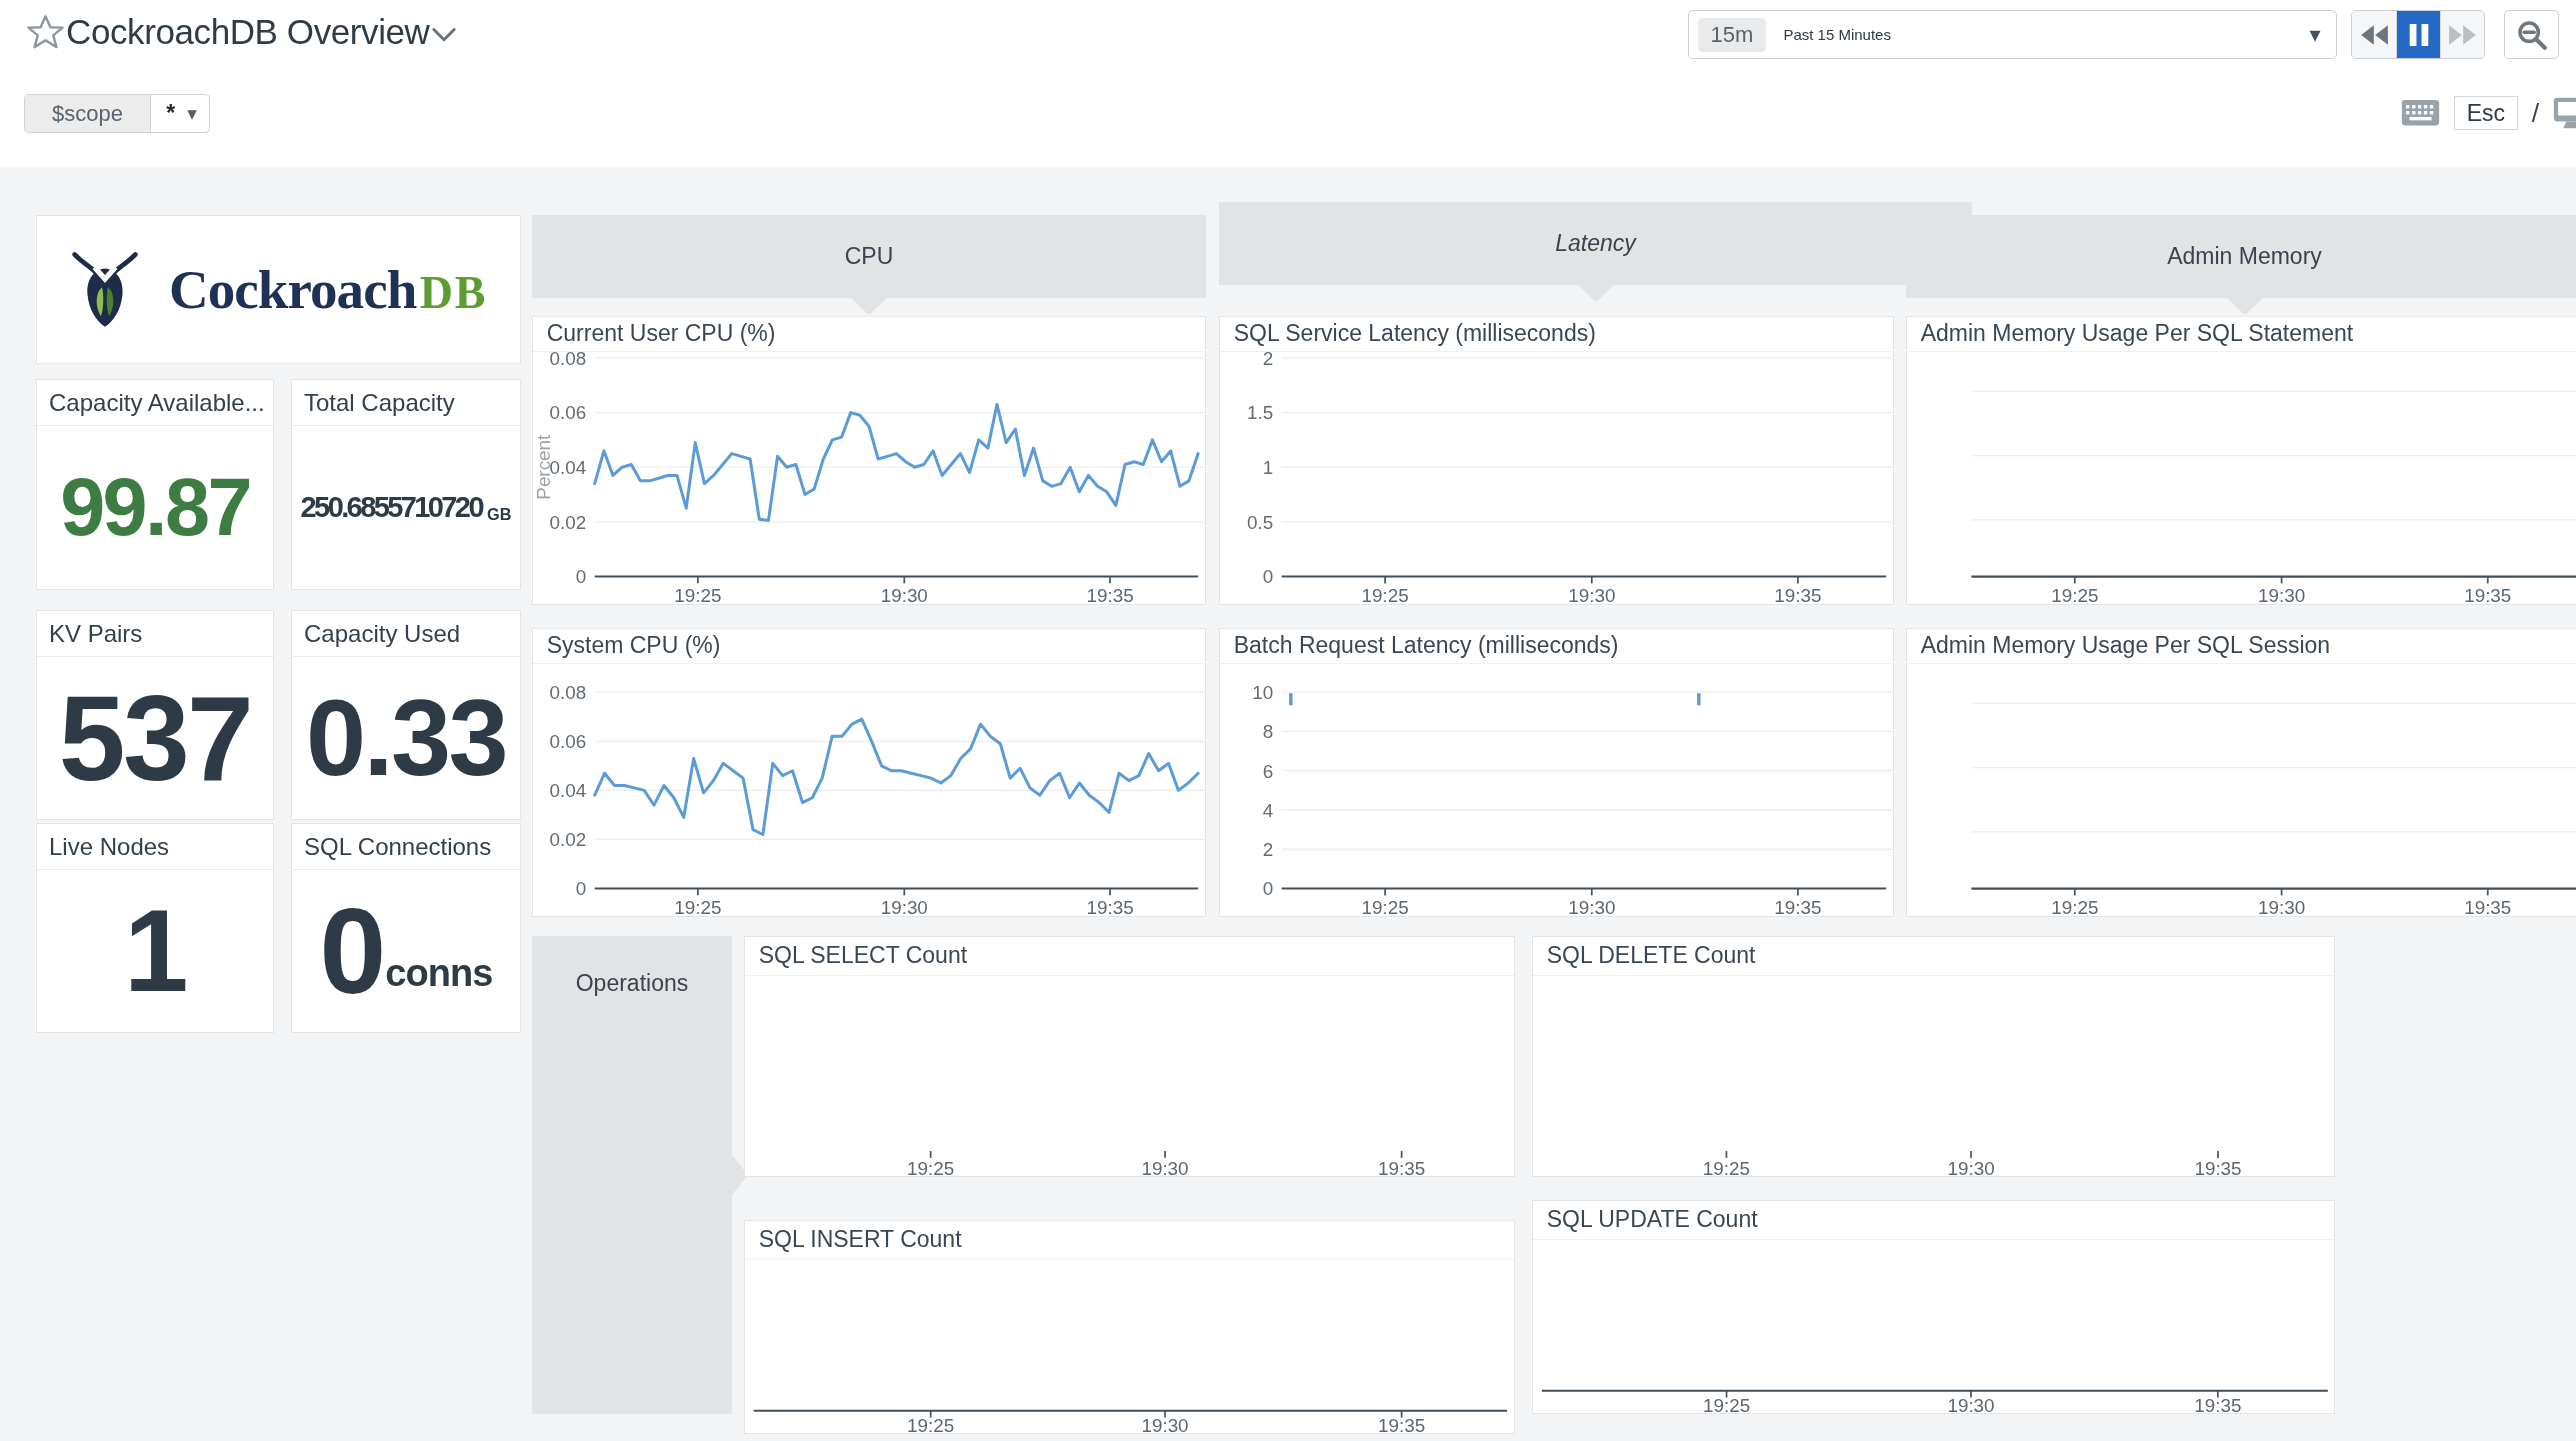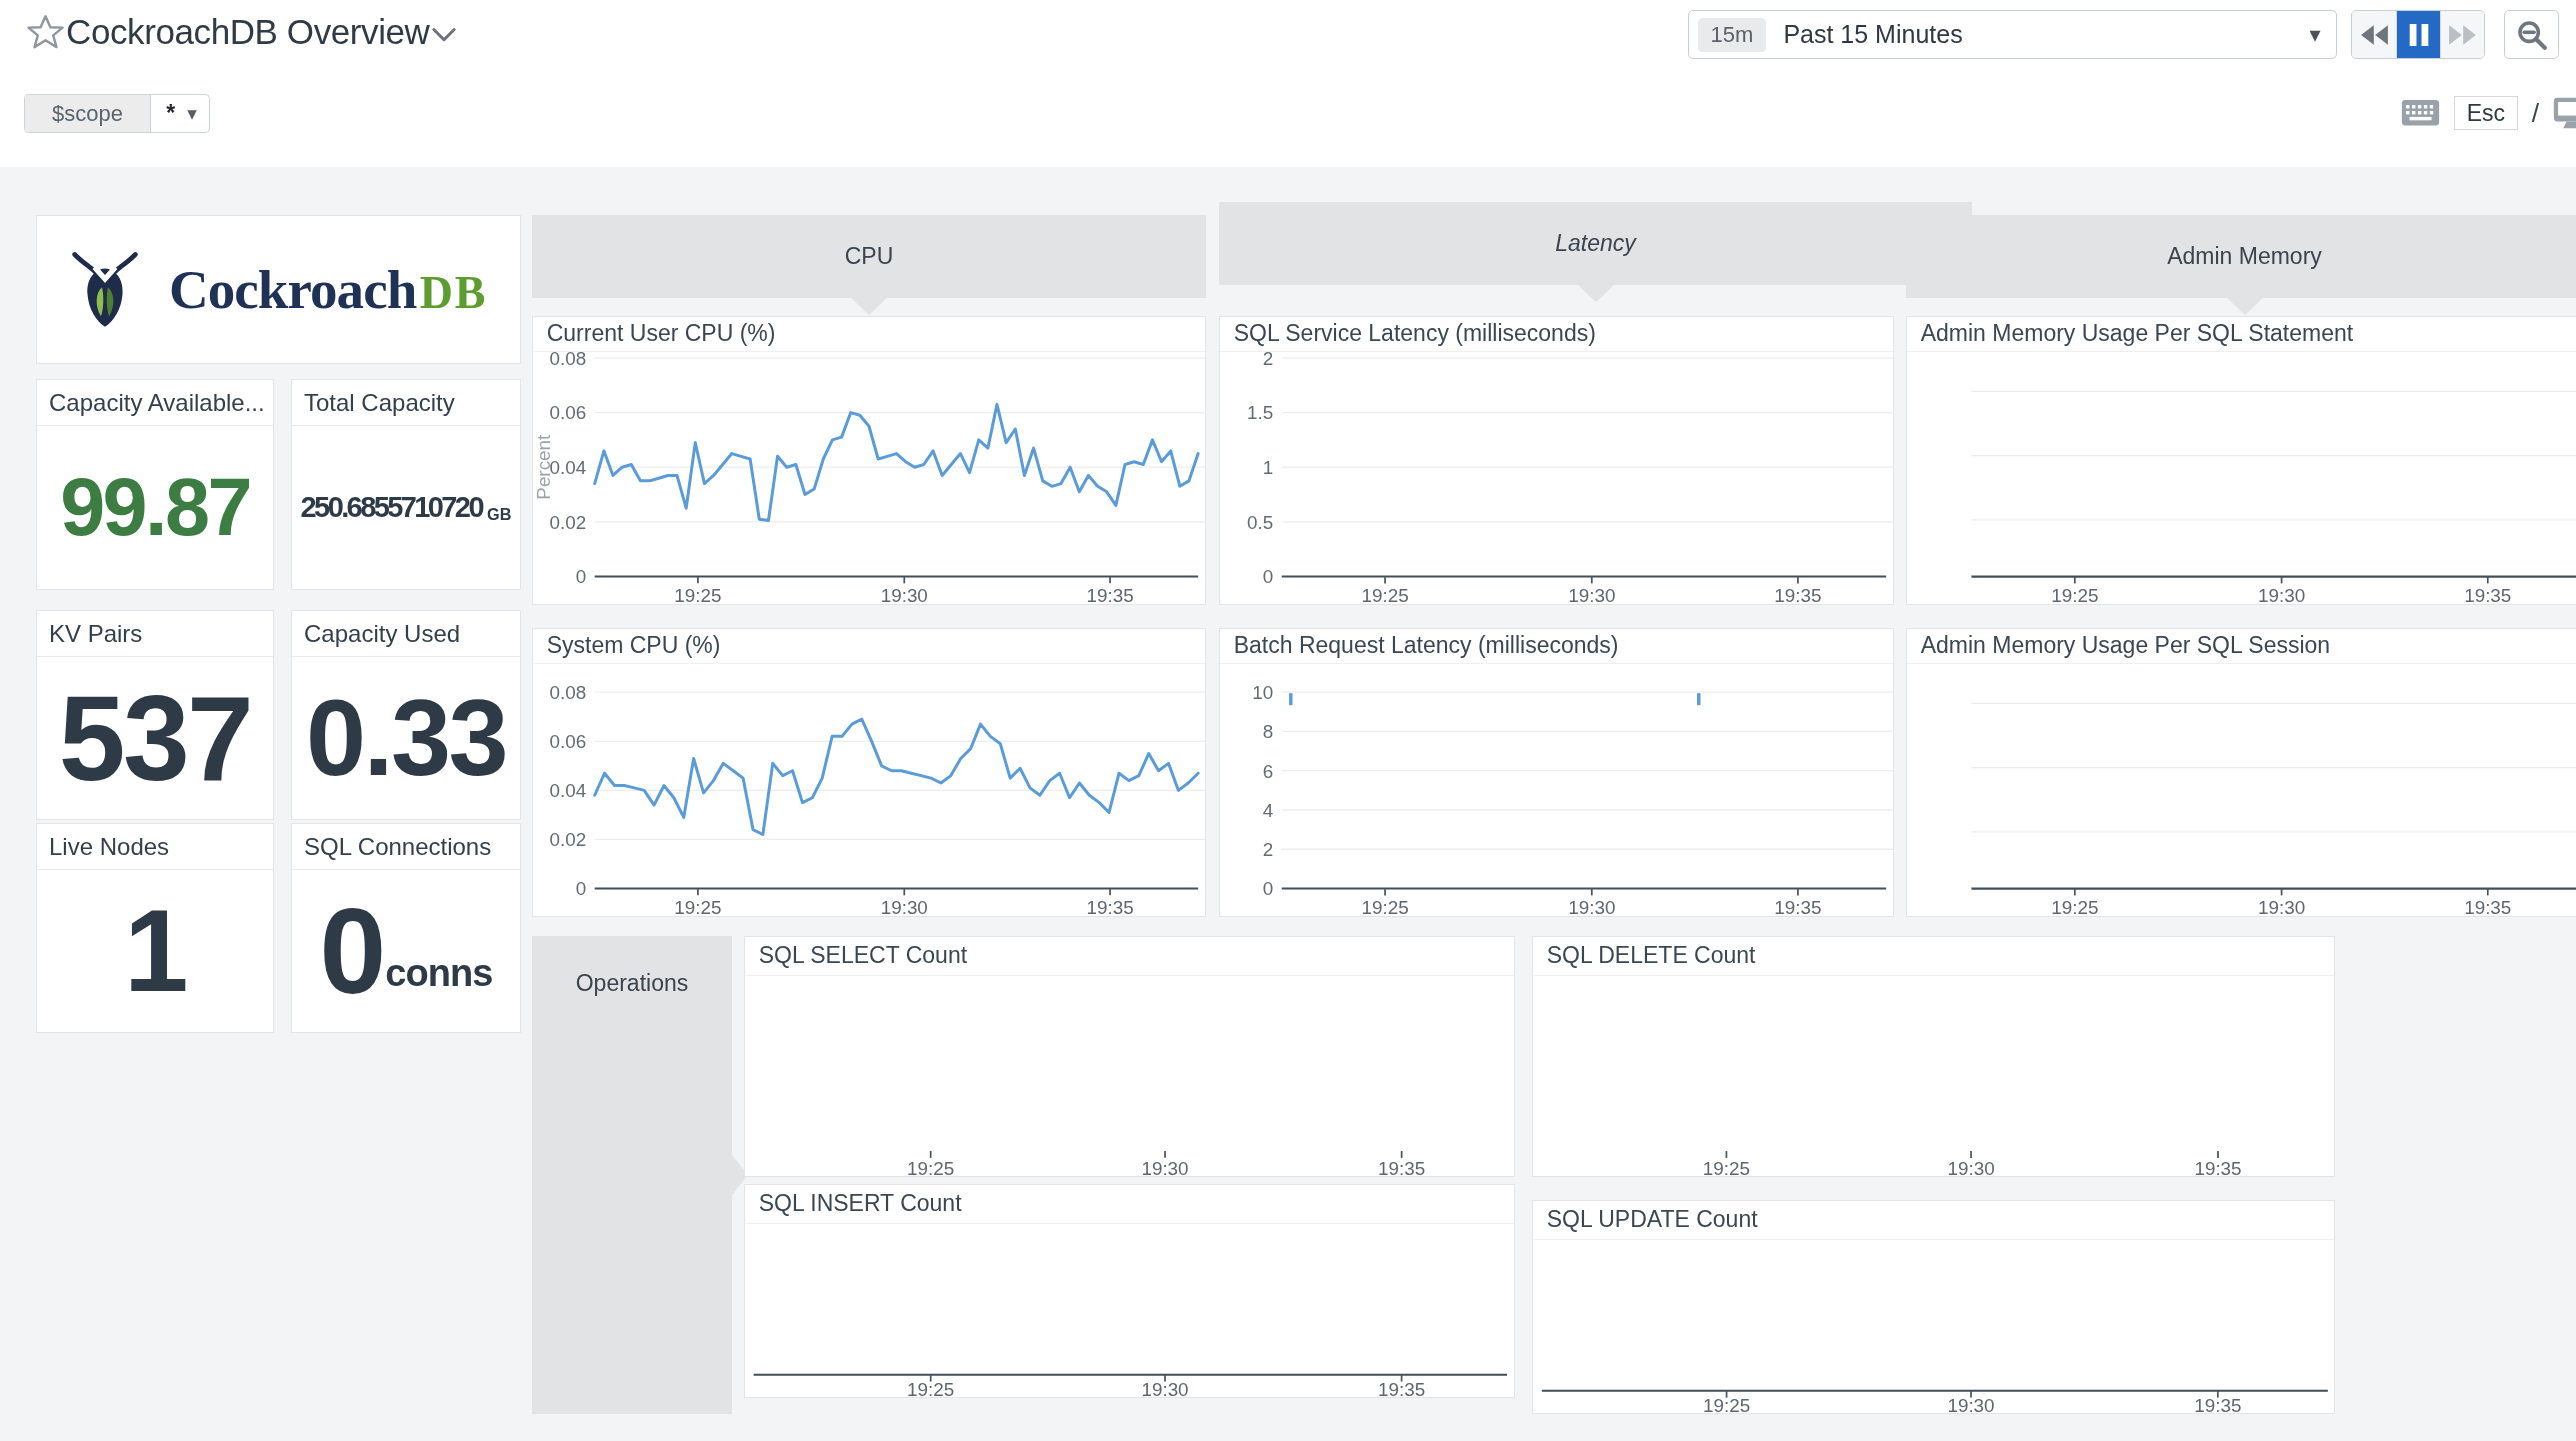--- a/index.html
+++ b/index.html
@@ -11,21 +11,21 @@
   }
   .topbar{position:absolute;left:0;top:0;width:2576px;height:167px;background:#ffffff;}
   .title-row{position:absolute;left:26px;top:12px;display:flex;align-items:center;gap:1px;}
   .star{width:39px;height:39px;display:block;}
   .dash-title{font-size:35px;font-weight:500;color:#313b45;margin:0;letter-spacing:-0.4px;}
   .title-caret{width:26px;height:17px;margin-top:6.9px;}
 
   .time-box{position:absolute;left:1688px;top:10.3px;width:649px;height:49px;background:#fff;
     border:1.7px solid #c9ced2;border-radius:5.1px;display:flex;align-items:center;box-sizing:border-box;cursor:pointer;}
   .time-badge{background:#e9eaec;border-radius:4.3px;padding:4.3px 13px;font-size:22px;color:#59626b;margin-left:8.6px;}
-  .time-label{font-size:25px;color:#2e3942;margin-left:17px;flex:1;}
+  .time-label{font-size:15px;color:#2e3942;margin-left:17px;flex:1;}
   .dd-caret{color:#49525a;font-size:22px;margin-right:15.4px;}
 
   .playback{position:absolute;left:2351px;top:10.3px;height:49px;display:flex;border:1.7px solid #c9ced2;border-radius:5.1px;overflow:hidden;box-sizing:border-box;background:#f5f6f7;}
   .pb-btn{width:44px;height:100%;border:none;background:#f5f6f7;display:flex;align-items:center;justify-content:center;cursor:pointer;padding:0;}
   .pb-btn.active{background:#2469c3;}
   .pb-btn + .pb-btn{border-left:0.9px solid #d6dadd;}
   .zoom-out{position:absolute;left:2504px;top:10.3px;width:55px;height:49px;background:#fff;border:1.7px solid #c9ced2;border-radius:5.1px;display:flex;align-items:center;justify-content:center;cursor:pointer;box-sizing:border-box;}
 
   .scope{position:absolute;left:24px;top:94px;height:39px;display:flex;align-items:stretch;border:1.7px solid #cdd2d6;border-radius:4.3px;overflow:hidden;background:#fff;box-sizing:border-box;cursor:pointer;}
   .scope-name{background:#ececec;padding:0 27px;font-size:22px;color:#5a646e;display:flex;align-items:center;border-right:1.7px solid #cdd2d6;}
@@ -361,21 +361,21 @@
   <div class="plot t44"><svg width="802" height="202" viewBox="0 0 935 235">
         <line x1="225.49499999999998" y1="205" x2="225.49499999999998" y2="213" stroke="#49535c" stroke-width="2"></line>
         <text x="225.49499999999998" y="233" text-anchor="middle" fill="#5d666f" font-size="22">19:25</text>
         <line x1="510.682" y1="205" x2="510.682" y2="213" stroke="#49535c" stroke-width="2"></line>
         <text x="510.682" y="233" text-anchor="middle" fill="#5d666f" font-size="22">19:30</text>
         <line x1="798.62" y1="205" x2="798.62" y2="213" stroke="#49535c" stroke-width="2"></line>
         <text x="798.62" y="233" text-anchor="middle" fill="#5d666f" font-size="22">19:35</text>
       </svg></div>
 </div>
 
-<div class="widget" style="left:744px;top:1184px;width:771px;height:214px;">
+<div class="widget" style="left:744px;top:1220px;width:771px;height:214px;">
   <div class="wtitle t44">SQL INSERT Count</div>
   <div class="plot t44"><svg width="769" height="174" viewBox="0 0 897 203">
         <line x1="10" y1="177" x2="889" y2="177" stroke="#424e58" stroke-width="2.5"></line>
         <line x1="216.565" y1="177" x2="216.565" y2="185" stroke="#49535c" stroke-width="2"></line>
         <text x="216.565" y="202" text-anchor="middle" fill="#5d666f" font-size="22">19:25</text>
         <line x1="489.934" y1="177" x2="489.934" y2="185" stroke="#49535c" stroke-width="2"></line>
         <text x="489.934" y="202" text-anchor="middle" fill="#5d666f" font-size="22">19:30</text>
         <line x1="765.9399999999999" y1="177" x2="765.9399999999999" y2="185" stroke="#49535c" stroke-width="2"></line>
         <text x="765.9399999999999" y="202" text-anchor="middle" fill="#5d666f" font-size="22">19:35</text>
       </svg></div>

